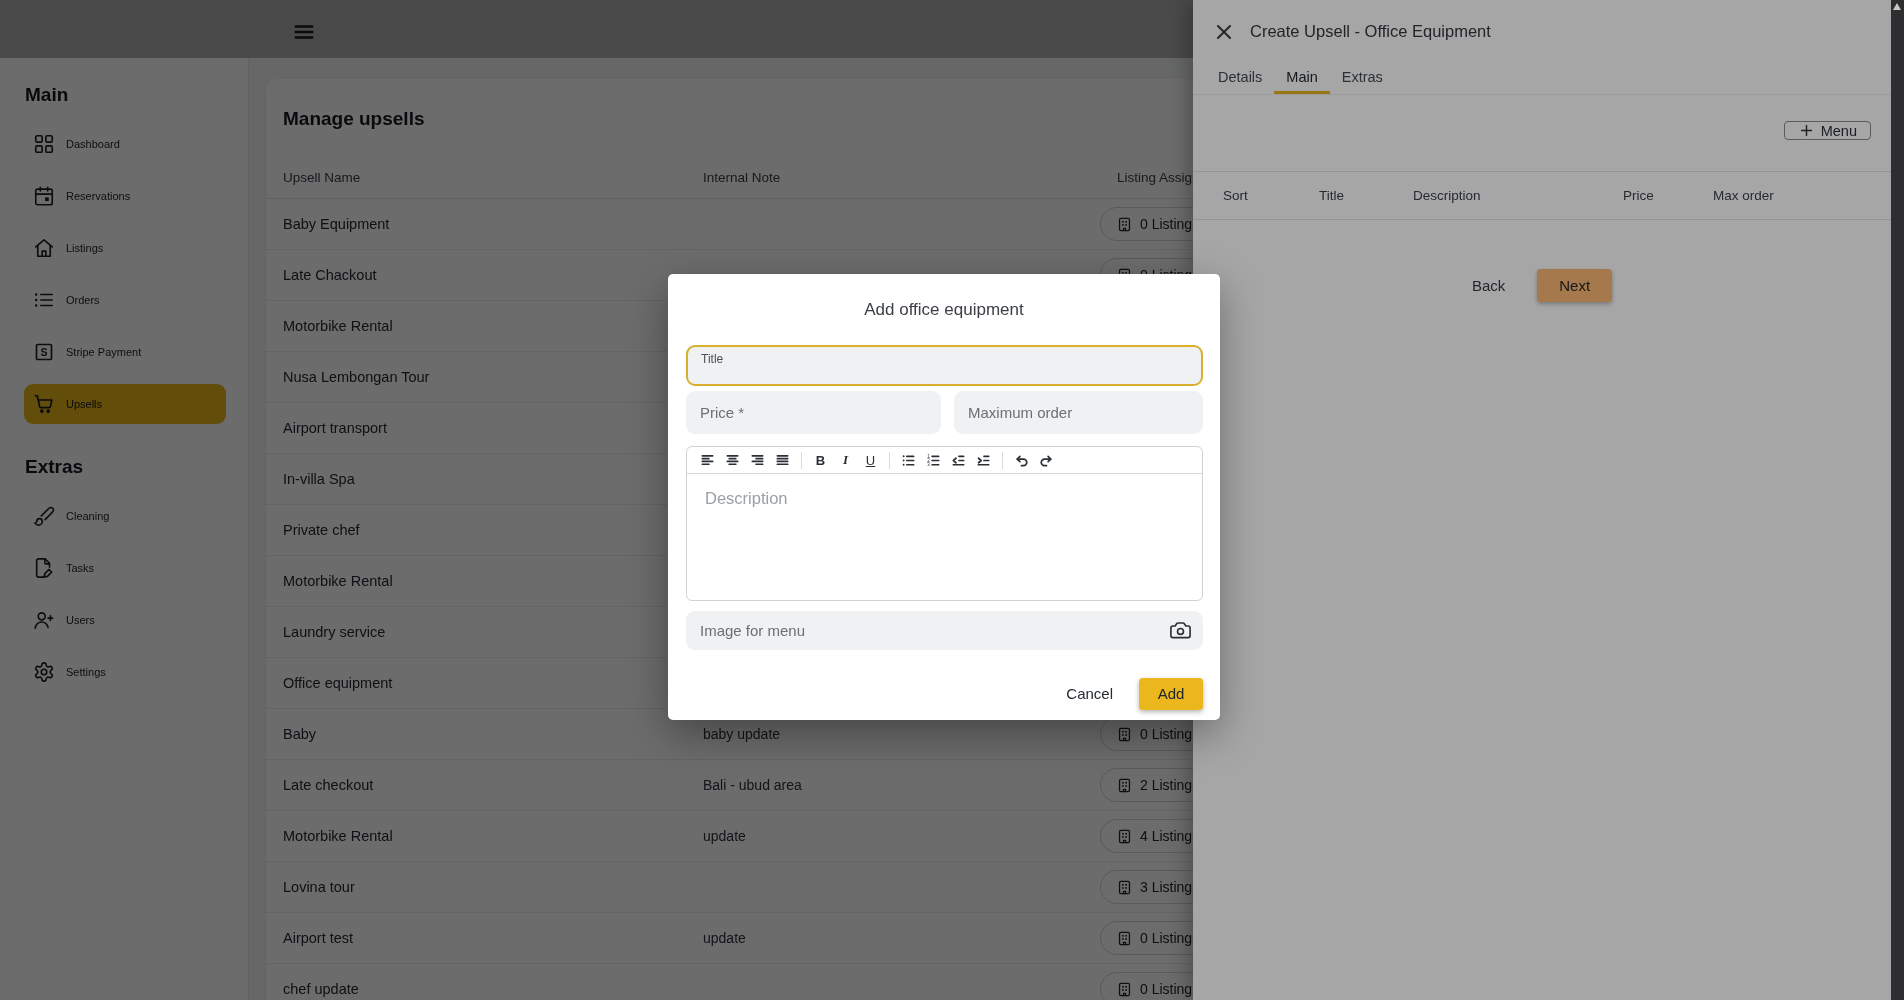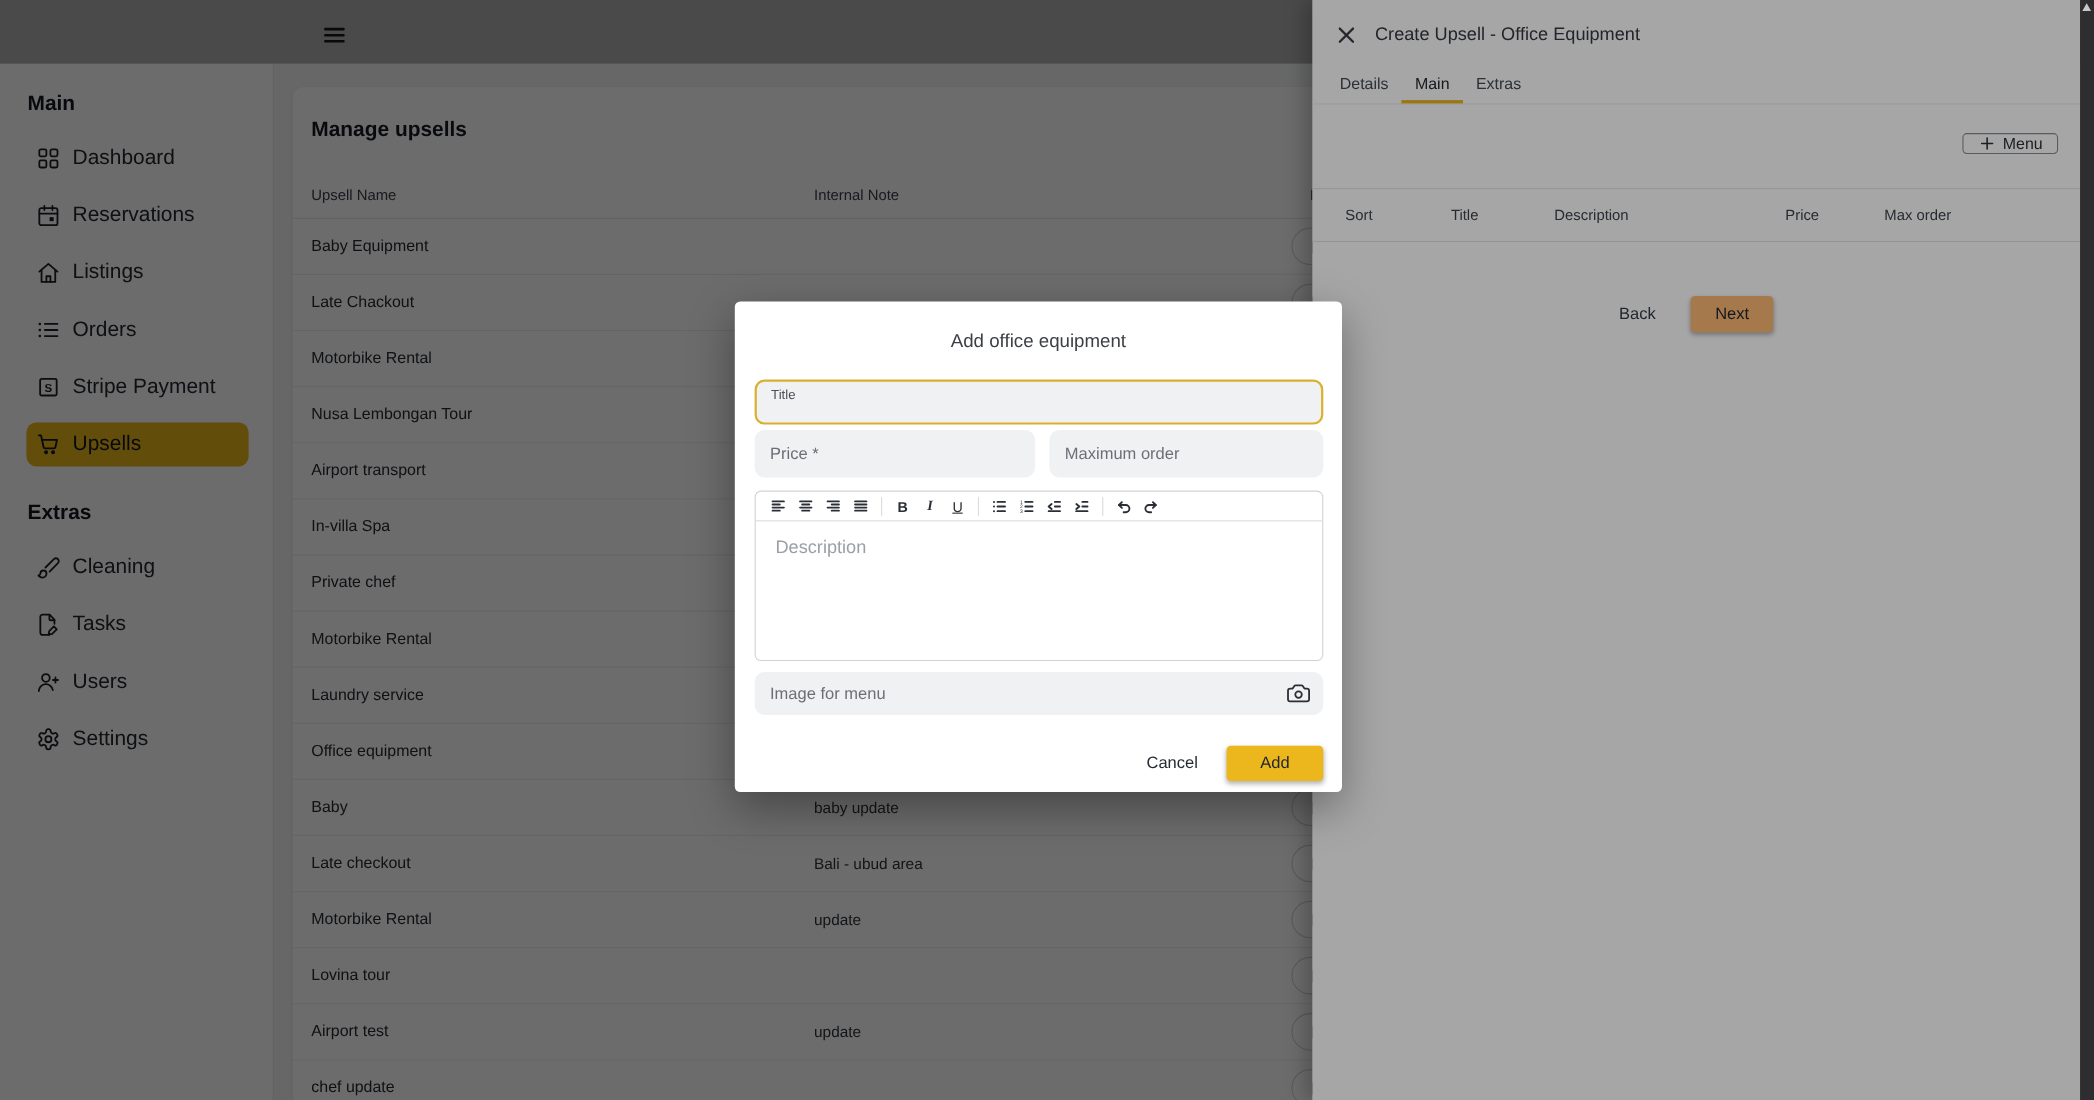--- a/index.html
+++ b/index.html
@@ -15,28 +15,28 @@
   #brand-name { font-size:33px; letter-spacing:3px; color:#101316; font-weight:400; line-height:1; }
   #brand-tagline { font-size:9px; letter-spacing:.4px; color:#3f454d; margin-top:3px; white-space:nowrap; }
   #hamburger { position:absolute; left:293px; top:21px; width:22px; height:20px; color:#15181c; cursor:pointer; background:none; border:none; }
 
   #sidebar { position:absolute; left:0; top:58px; width:249px; height:942px; background:#ffffff; border-right:1px solid #e7e8ea; }
   .side-heading { margin:26px 0 12px 25px; font-size:19px; font-weight:700; color:#14181e; }
   .side-item { position:relative; height:52px; display:flex; align-items:center; cursor:pointer; }
   .side-item .pill { position:absolute; left:24px; right:22px; top:6px; bottom:6px; border-radius:9px; }
   .side-item.active .pill { background:#ECB71D; }
   .side-item .ic { margin-left:33px; width:22px; height:22px; color:#1d2127; position:relative; }
-  .side-item .lbl { margin-left:11px; font-size:19px; font-weight:500; color:#23272e; position:relative; }
+  .side-item .lbl { margin-left:11px; font-size:11px; font-weight:500; color:#23272e; position:relative; }
   .side-item.active .ic, .side-item.active .lbl { color:#15181c; }
 
   #mainarea { position:absolute; left:249px; top:58px; right:0; bottom:0; background:#f3f4f5; }
   #card { position:absolute; left:17px; top:21px; right:0; height:960px; background:#fff;
     border-radius:10px 0 0 0; box-shadow:0 1px 3px rgba(0,0,0,.08); overflow:hidden; }
   #card-title { padding:29px 17px 27px 17px; font-size:19px; font-weight:700; color:#161a20; }
-  .trow { display:grid; grid-template-columns:420px 414px 1fr; align-items:center;gap:37px; }
+  .trow { display:grid; grid-template-columns:420px 414px 1fr; align-items:center; }
   #thead { height:42px; border-bottom:1px solid #e5e7ea; color:#3a4049; font-size:13.5px; font-weight:500; }
   #thead div { padding-left:17px; white-space:nowrap; overflow:hidden; }
   .data-row { height:51px; border-bottom:1px solid #eceef0; cursor:pointer; }
   .data-row .name { padding-left:17px; font-size:14.5px; color:#252a31; }
   .data-row .note { padding-left:17px; font-size:14px; color:#2e343b; }
   .listing-pill { display:inline-flex; align-items:center; gap:7px; height:34px; padding:0 15px;
     border:1px solid #cfd4da; border-radius:999px; background:#fff; color:#20252d; font-size:14px;
     cursor:pointer; white-space:nowrap; }
   .listing-pill .bic { width:17px; height:17px; color:#20252d; }
 
@@ -97,21 +97,21 @@
   .tsep { width:1px; height:17px; background:#d8dbdf; margin:0 6px; }
   #desc-area { padding:15px 18px; cursor:text; height:127px; }
   #desc-placeholder { font-size:16.5px; color:#9aa0a6; }
   #field-image-wrap { position:absolute; top:337px; left:18px; right:17px; height:39px; }
   #field-image { width:100%; height:100%; padding-right:44px; }
   #camera-btn { position:absolute; right:11px; top:8px; width:23px; height:23px; color:#2a2f36;
     background:none; border:none; cursor:pointer; }
   #modal-actions { position:absolute; top:403px; right:17px; height:33px; display:flex; align-items:center; gap:26px; }
   #cancel-btn { background:none; border:none; font-size:15px; font-weight:500; color:#242a31;
     cursor:pointer; font-family:inherit; }
-  #add-btn { width:88px; height:32px; background:#ECB71D; color:#20262e; border:none; border-radius:4px;
+  #add-btn { width:64px; height:32px; background:#ECB71D; color:#20262e; border:none; border-radius:4px;
     font-size:15px; font-weight:500; cursor:pointer; box-shadow:0 2px 5px rgba(0,0,0,.3); font-family:inherit; }
 
   
   #scrollbar { position:absolute; right:0; top:0; width:13px; height:1000px; background:#2e2e30; z-index:60; }
   #scroll-up { position:absolute; top:3px; left:2px; width:0; height:0;
     border-left:4.5px solid transparent; border-right:4.5px solid transparent; border-bottom:7px solid #c9c9c9;
     cursor:pointer; }
 </style>
 </head>
 <body>

